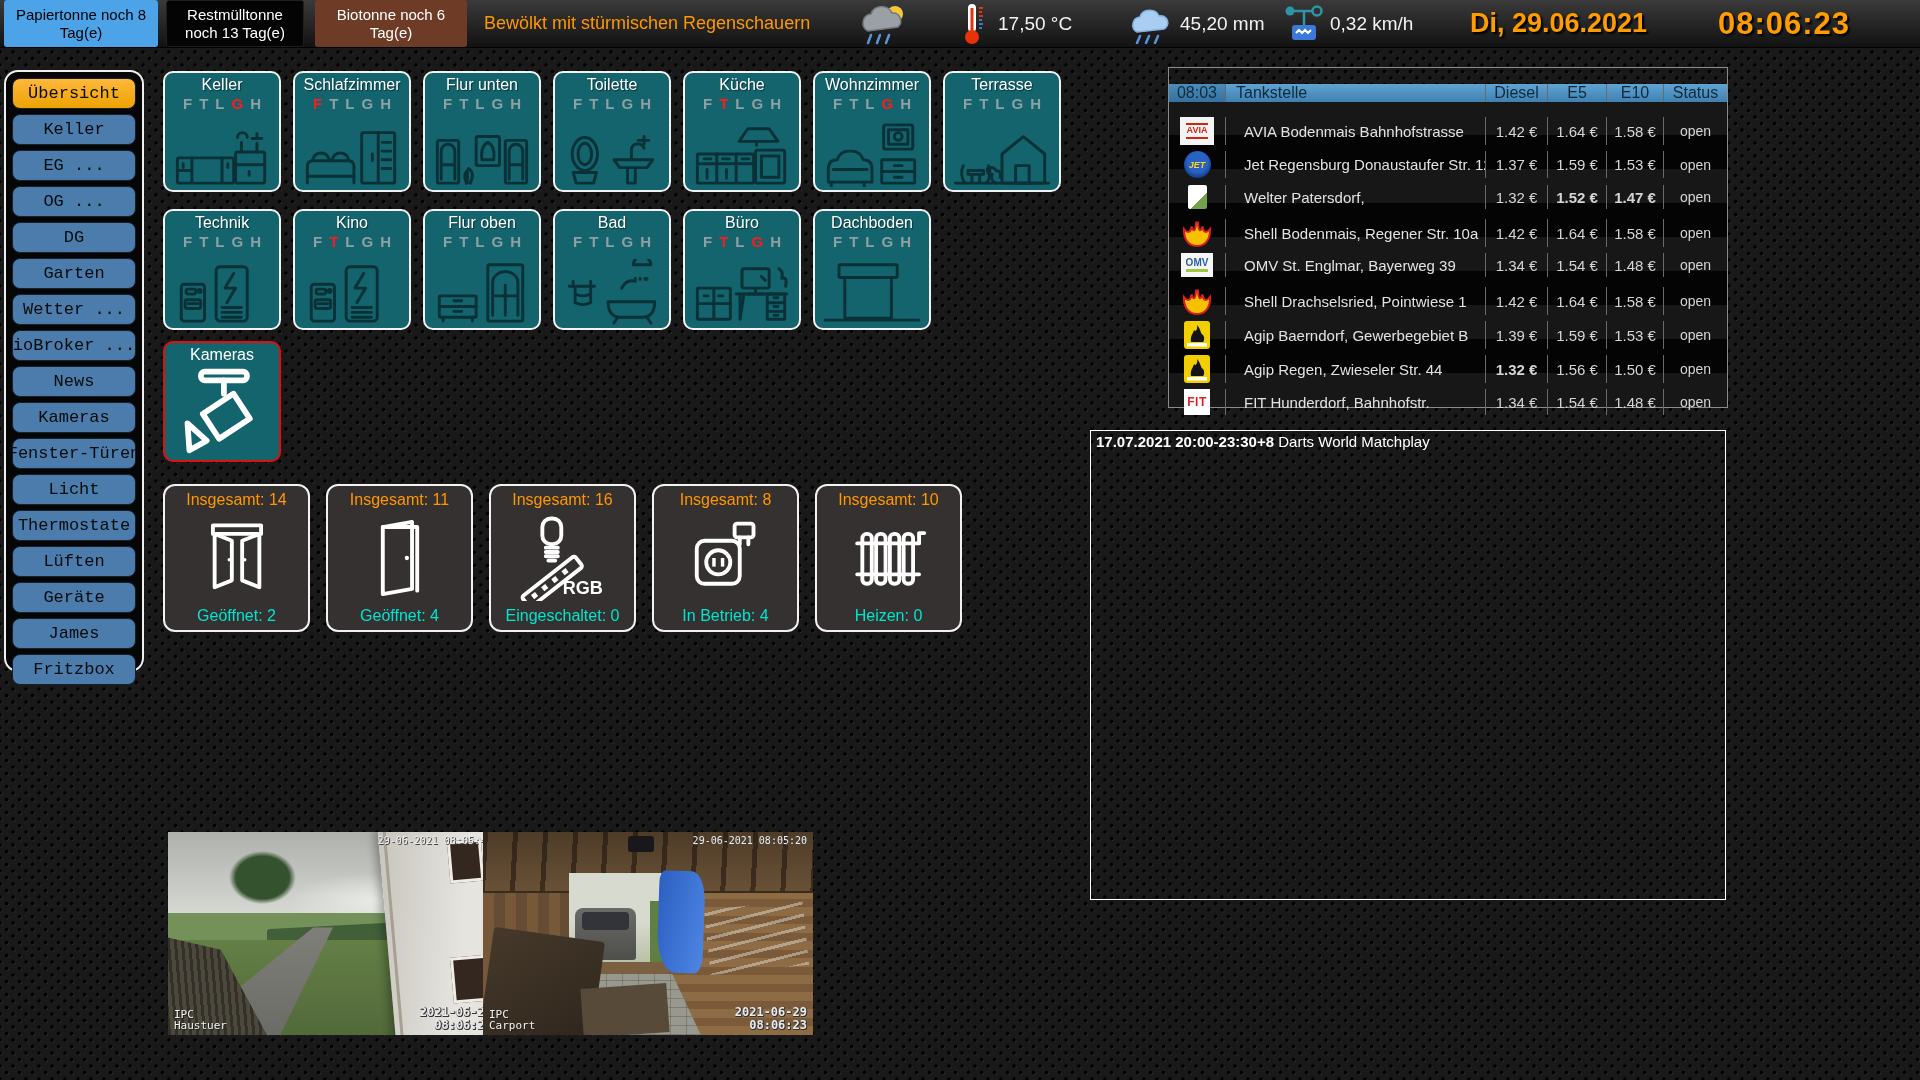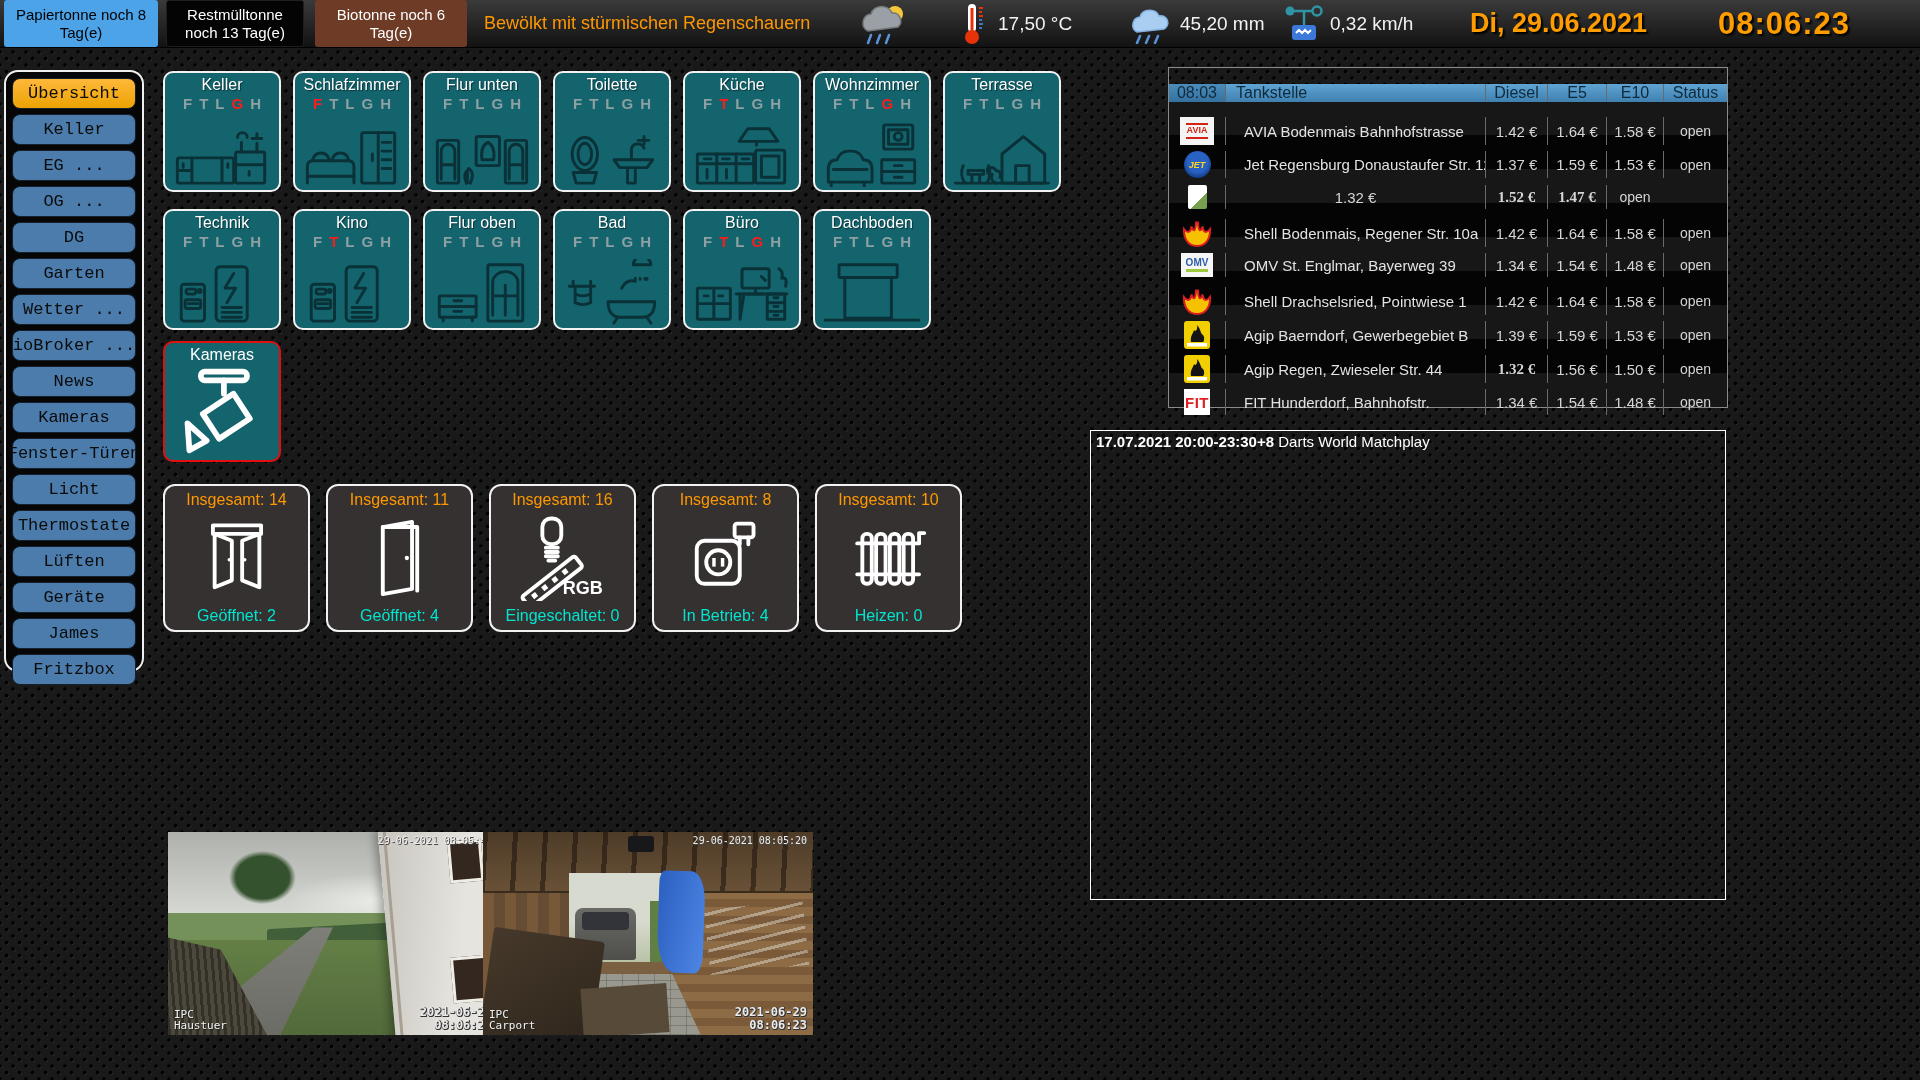--- a/index.html
+++ b/index.html
@@ -67,31 +67,31 @@
   .fhead{height:33px;}
   .fhead .cell{background:linear-gradient(#5fa4d4,#3f80af);color:#0f2a3a;font-size:16px;}
   .fhead .cell:first-child{background:linear-gradient(#4a8cbc,#35719e);}
   .fbody .frow{height:34px;}
   .fbody .frow:nth-child(odd){background:#171717;}
   .fbody .frow:nth-child(even){background:#040404;}
   .cell.name{justify-content:flex-start;padding-left:18px;color:#e2e2e2;font-size:15px;
     white-space:nowrap;overflow:hidden;}
   .cell.price{color:#d5d5d5;font-size:15px;}
   .cell.stat{color:#d5d5d5;font-size:14px;}
-  .hl{color:#3fa7f5;font-weight:700;font-family:Liberation Serif, serif;}
+  .hl{color:#3fa7f5;font-weight:700;}
   .logo{width:34px;height:28px;display:flex;align-items:center;justify-content:center;flex-direction:column;}
   .logo-avia{background:#f4f4f4;}
   .logo-avia span{color:#d42313;font-weight:800;font-size:9px;border-top:2px solid #d42313;border-bottom:2px solid #d42313;line-height:1.25;padding:0 1px;}
   .logo-jet{background:radial-gradient(circle at 50% 42%,#2a62c4 0 48%,#123c8a 75%);border-radius:50%;width:27px;height:27px;}
   .logo-jet span{color:#ffd61c;font-weight:800;font-style:italic;font-size:9px;}
   .logo-welter{width:19px;height:24px;background:linear-gradient(135deg,#fff 62%,#76a04e 62%);border-radius:2px;}
   .logo-omv{background:#f6f6f6;width:32px;height:24px;}
   .logo-omv span{color:#2c5ca8;font-weight:800;font-size:10px;line-height:1;border-bottom:3px solid #9ec83e;padding-bottom:1px;}
   .logo-fit{background:#fff;width:26px;height:26px;}
-  .logo-fit span{color:#e02020;font-weight:800;font-size:15px;letter-spacing:.5px;}
+  .logo-fit span{color:#e02020;font-weight:800;font-size:12px;letter-spacing:.5px;}
   
   .tvbox{position:absolute;left:1090px;top:430px;width:636px;height:470px;border:1px solid #fff;
     box-sizing:border-box;padding:2px 5px;color:#fff;font-size:15px;}
   .tvbox b{font-weight:700;}
   
   .cam{position:absolute;top:832px;width:330px;height:203px;overflow:hidden;background:#9aa098;cursor:pointer;}
   .cam1{left:168px;} .cam2{left:483px;background:#7a5f40;}
   .cam div{position:absolute;}
   .c1-sky{left:0;right:0;top:0;height:42%;background:linear-gradient(#adb0ab,#d8dad4);}
   .c1-fog{left:35%;top:20%;width:58%;height:28%;background:radial-gradient(closest-side,rgba(235,237,233,.95),rgba(235,237,233,0));}
@@ -540,20 +540,21 @@
           <div class="cell name">Jet Regensburg Donaustaufer Str. 128</div>
           <div class="cell price">1.37 €</div>
           <div class="cell price">1.59 €</div>
           <div class="cell price">1.53 €</div>
           <div class="cell stat">open</div>
         </div>
         <div class="frow">
           <div class="cell">
             <div class="logo logo-welter"></div>
           </div>
+          <div class="cell name">Welter Patersdorf,</div>
           <div class="cell price">1.32 €</div>
           <div class="cell price hl">1.52 €</div>
           <div class="cell price hl">1.47 €</div>
           <div class="cell stat">open</div>
         </div>
         <div class="frow">
           <div class="cell">
             <div class="logo logo-shell">
               <svg width="30" height="27" viewBox="0 0 30 27">
                 <path d="M15 26 C5 26 1.5 17 2 9 C5.5 13.5 8.5 13 9.5 6.5 C11.5 12 13.5 12 14 2.5 L16 2.5 C16.5 12 18.5 12 20.5 6.5 C21.5 13 24.5 13.5 28 9 C28.5 17 25 26 15 26 Z" fill="#f6c100" stroke="#dd1d21" stroke-width="2"></path>

